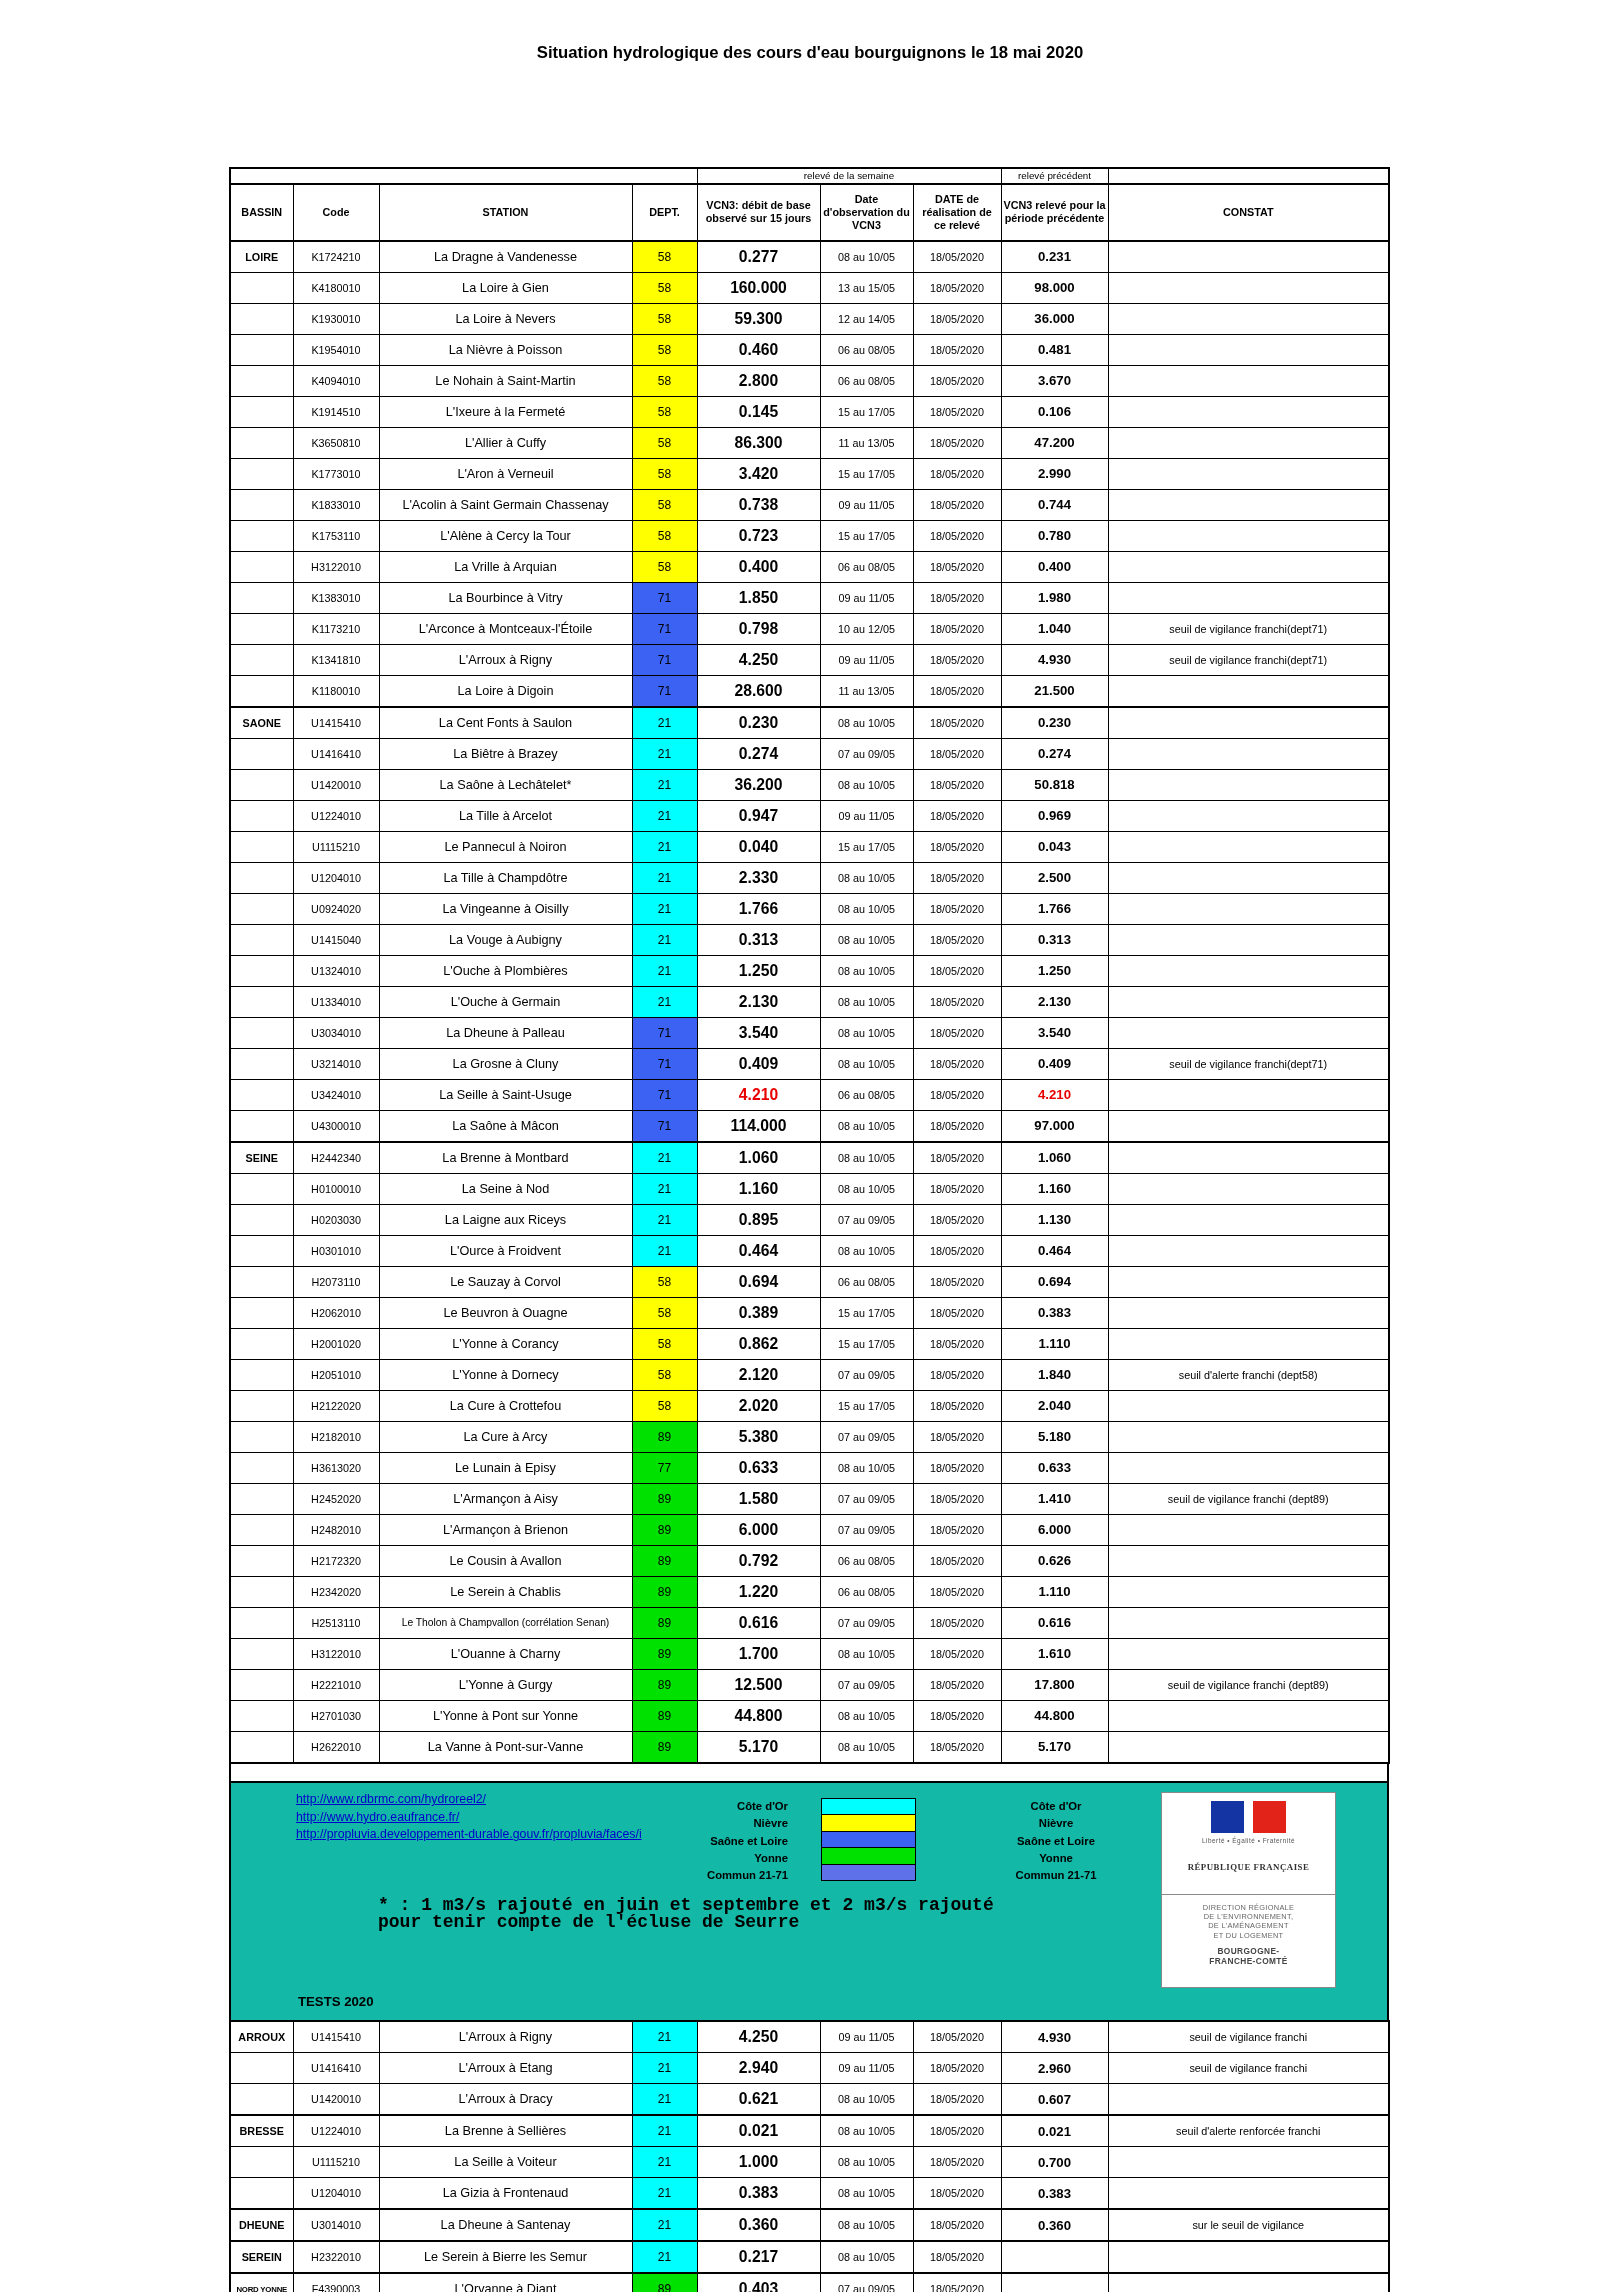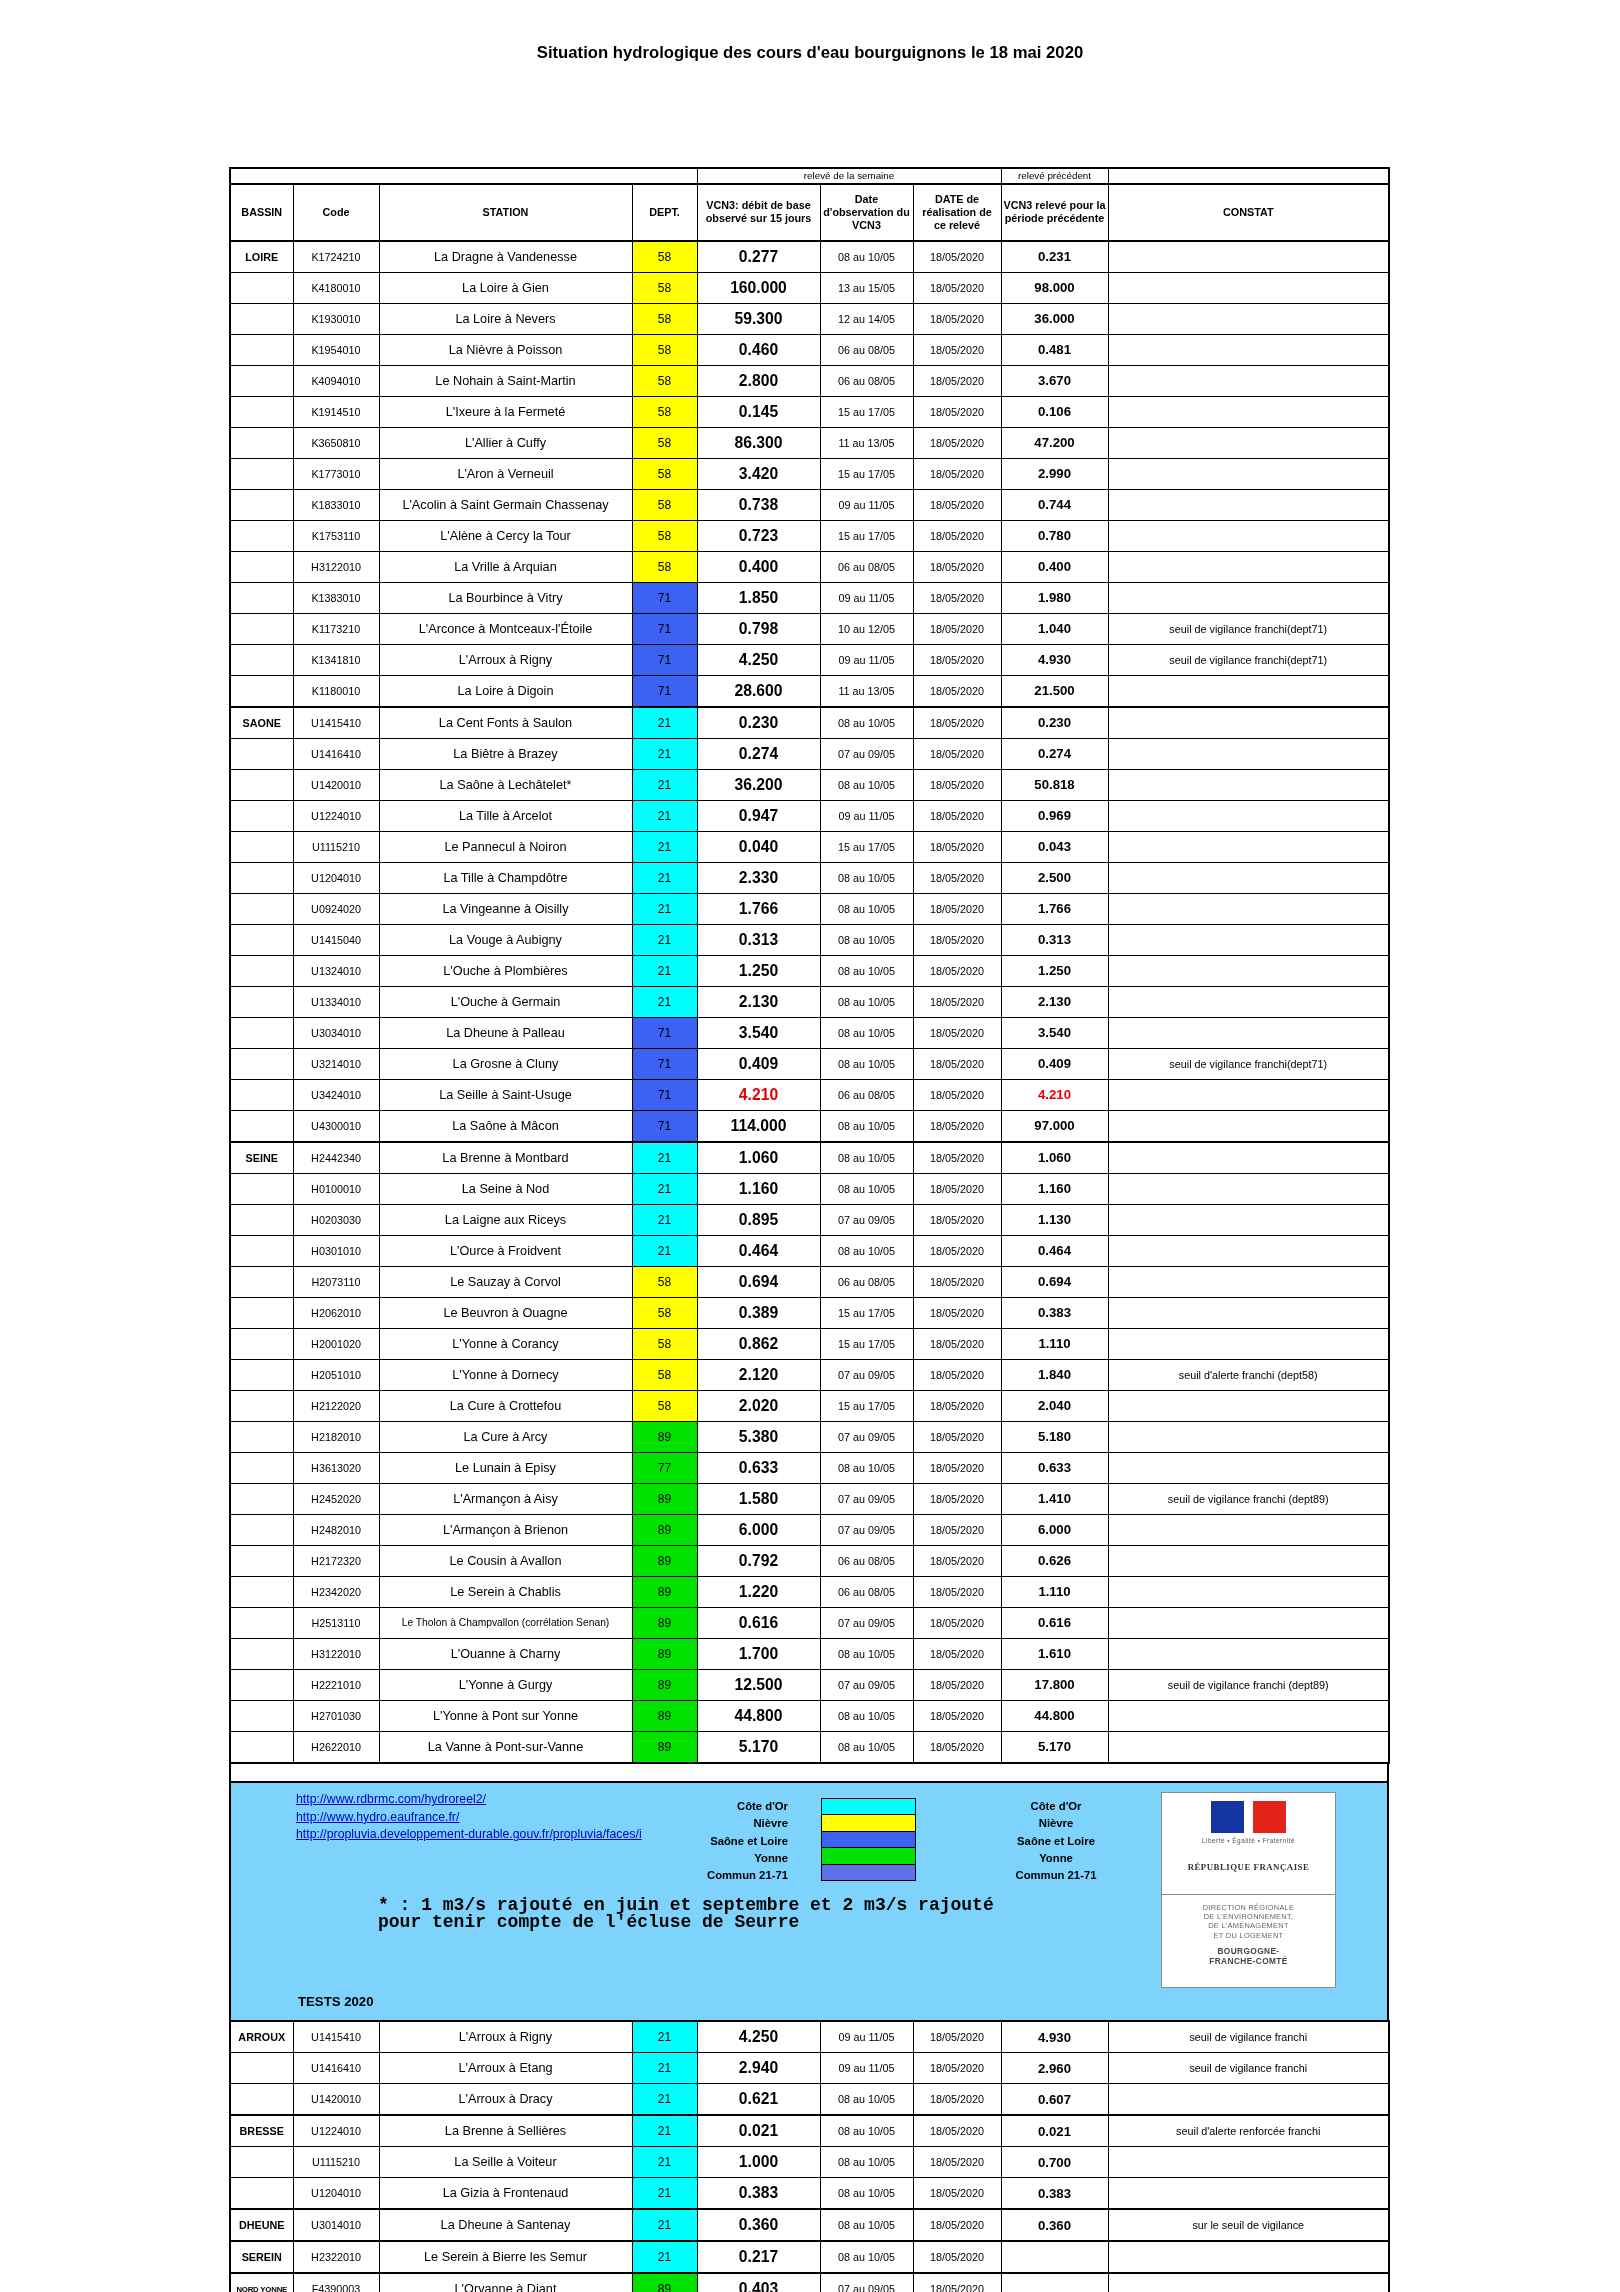--- a/index.html
+++ b/index.html
@@ -23,21 +23,21 @@
   td.station{font-size:12.7px;}
   td.station.small{font-size:10.3px;margin-top:40px;}
   td.dept{font-size:12px;}
   td.vcn3{font-size:15.7px;font-weight:bold;}
   td.dateobs,td.datereal{font-size:10.8px;}
   td.prev{font-size:13.2px;font-weight:bold;}
   td.constat{font-size:10.8px;}
   .redval{color:#e80000;}
 
   .gap-strip{height:17.6px;border-left:2.9px solid #000;border-right:2.9px solid #000;}
-  .midbox{position:relative;height:237px;border:2.9px solid #000;border-bottom:none;background:#7dd3fc;}
+  .midbox{position:relative;height:237px;border:2.9px solid #000;border-bottom:none;background:#14b8a6;}
   .links{position:absolute;left:65px;top:7.8px;}
   .links a{display:block;font-size:12.3px;line-height:17.6px;color:#0000cc;
            text-decoration:underline;white-space:nowrap;}
   .legend-labels-1{position:absolute;left:343px;top:14.7px;width:214px;text-align:right;}
   .legend-swatches{position:absolute;left:590px;top:14.7px;width:95px;}
   .legend-labels-2{position:absolute;left:737px;top:14.7px;width:176px;text-align:center;}
   .legend-label{height:17.3px;line-height:17.3px;font-size:11.3px;font-weight:bold;white-space:nowrap;}
   .legend-swatch{height:15.4px;border:1px solid #000;border-bottom:none;}
   .legend-swatch:last-child{border-bottom:1px solid #000;}
   .note{position:absolute;left:147px;top:114px;font-size:18px;font-weight:bold;line-height:16.7px;font-family:Liberation Mono, monospace;}

